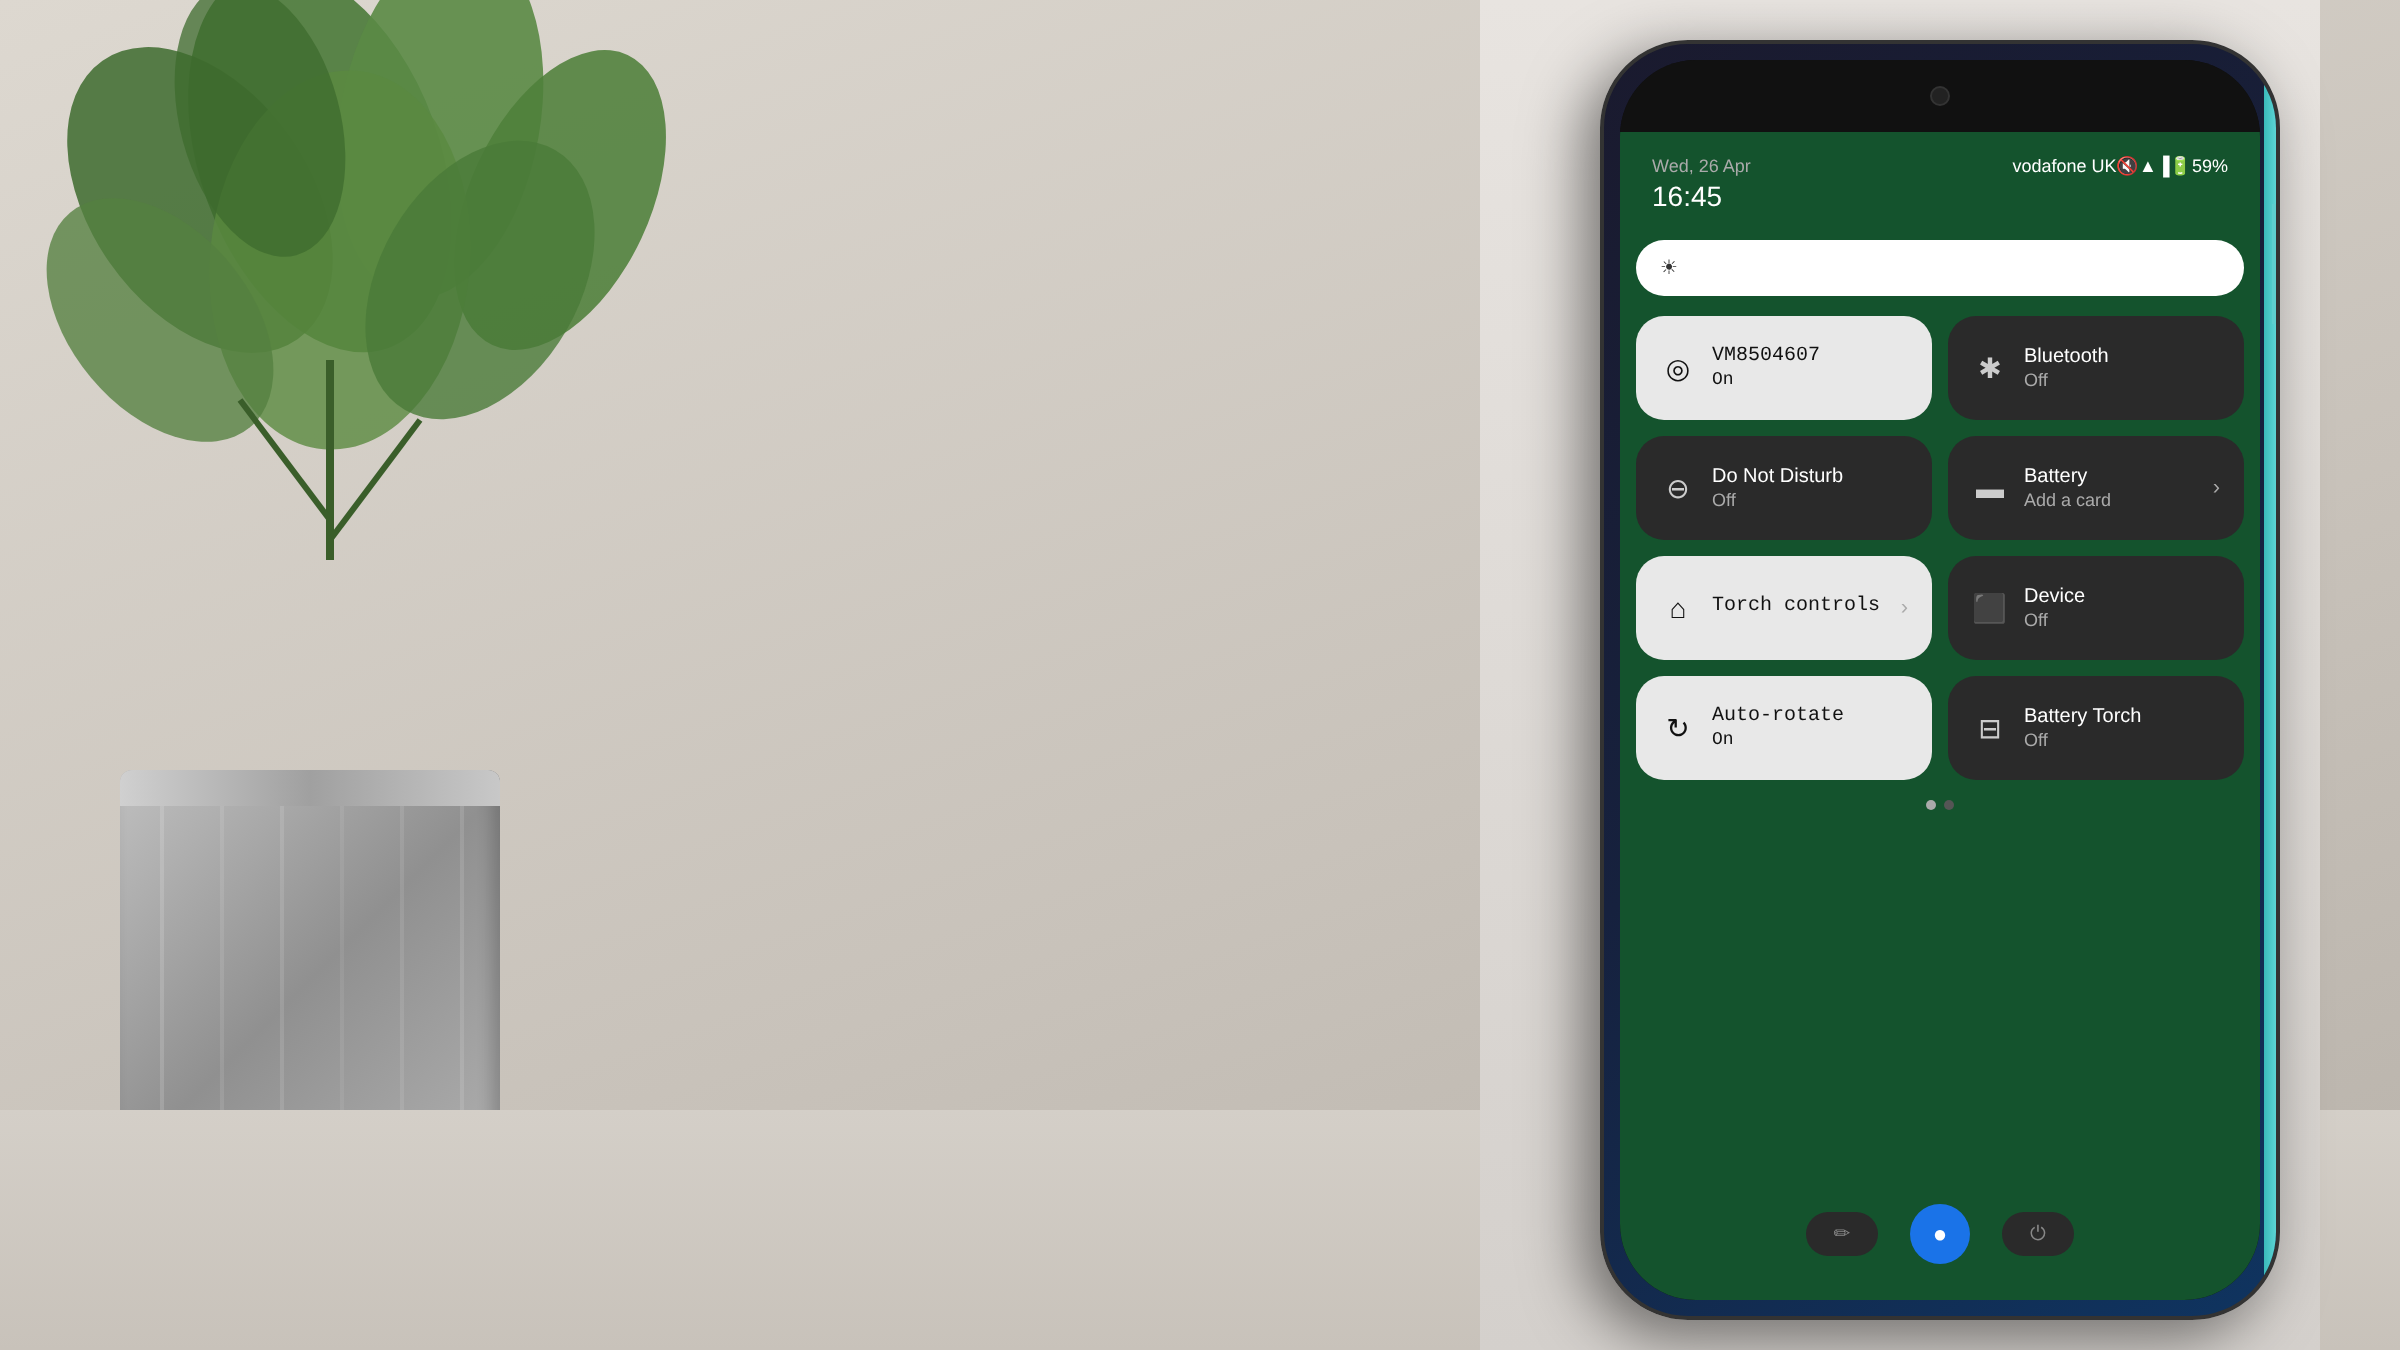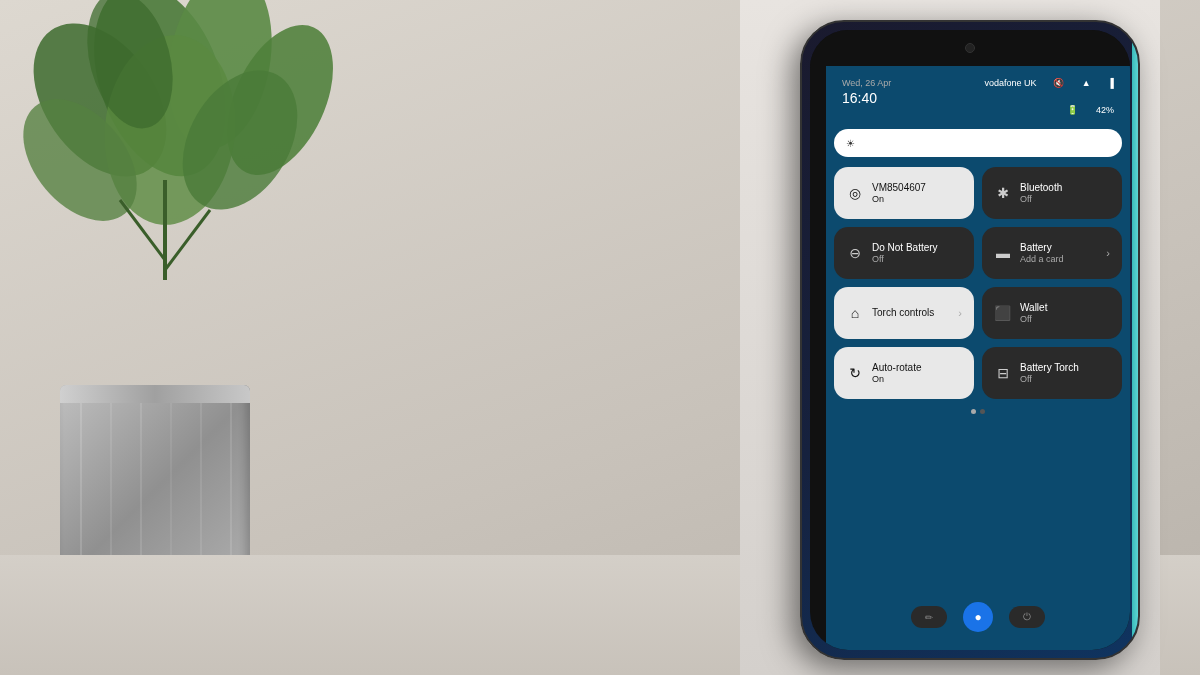--- a/index.html
+++ b/index.html
@@ -91,38 +91,37 @@
       border: 1px solid #333;
     }
 
     
     .quick-settings {
       position: absolute;
       top: 36px;
       left: 0;
       right: 0;
       bottom: 0;
-      background: #0c4a6e;
+      background: #14532d;
       padding: 8px;
-      margin-left: 16px;
     }
 
     .qs-top-bar {
       display: flex;
       justify-content: space-between;
       align-items: flex-start;
       padding: 4px 8px 8px;
     }
 
     .qs-status-right {
       color: #fff;
       font-size: 9px;
       display: flex;
       align-items: flex-end;
-      gap: 17px;
+      gap: 0;
       flex-wrap: wrap;
       justify-content: flex-end;
       max-width: 140px;
     }
 
     
     .brightness-bar {
       width: 100%;
       height: 28px;
       background: #fff;
@@ -159,20 +158,21 @@
       min-height: 52px;
     }
 
     .qs-tile.active {
       background: #e8e8e8;
     }
 
     .qs-tile.active .tile-label,
     .qs-tile.active .tile-sub {
       color: #111;
+      font-family: Liberation Mono, monospace;
     }
 
     .qs-tile.active .tile-icon {
       color: #111;
     }
 
     .tile-icon {
       font-size: 14px;
       color: #ccc;
       width: 18px;
@@ -303,29 +303,29 @@
 
       <div class="camera-area">
         <div class="camera-dot"></div>
       </div>
 
       <div class="quick-settings">
 
         <div class="qs-top-bar">
           <div>
             <div style="color:#aaa;font-size:9px;">Wed, 26 Apr</div>
-            <div style="color:#fff;font-size:14px;font-weight:500;margin-top:2px;">16:40</div>
+            <div style="color:#fff;font-size:14px;font-weight:500;margin-top:2px;">16:45</div>
           </div>
           <div class="qs-status-right">
             <span style="font-size:9px;">vodafone UK</span>
             <span style="font-size:9px;">🔇</span>
             <span style="font-size:9px;">▲</span>
             <span style="font-size:9px;">▐</span>
             <span style="font-size:9px;">🔋</span>
-            <span style="font-size:9px;">42%</span>
+            <span style="font-size:9px;">59%</span>
           </div>
         </div>
 
         <div class="brightness-bar">
           <span class="brightness-thumb">☀</span>
         </div>
 
         <div class="qs-grid" id="qs-grid">
         <div class="qs-tile active">
               <div class="tile-icon">◎</div>
@@ -337,21 +337,21 @@
             <div class="qs-tile">
               <div class="tile-icon">✱</div>
               <div class="tile-text">
                 <div class="tile-label">Bluetooth</div>
                 <div class="tile-sub">Off</div>
               </div>
             </div>
             <div class="qs-tile">
               <div class="tile-icon">⊖</div>
               <div class="tile-text">
-                <div class="tile-label">Do Not Battery</div>
+                <div class="tile-label">Do Not Disturb</div>
                 <div class="tile-sub">Off</div>
               </div>
             </div>
             <div class="qs-tile">
               <div class="tile-icon">▬</div>
               <div class="tile-text">
                 <div class="tile-label">Battery</div>
                 <div class="tile-sub">Add a card</div>
               </div>
               <div class="tile-arrow-right" style="color: rgb(170, 170, 170); font-size: 11px; margin-left: auto;">›</div>
@@ -359,21 +359,21 @@
             <div class="qs-tile active">
               <div class="tile-icon">⌂</div>
               <div class="tile-text">
                 <div class="tile-label">Torch controls</div>
               </div>
               <div class="tile-arrow-right" style="color: rgb(170, 170, 170); font-size: 11px; margin-left: auto;">›</div>
             </div>
             <div class="qs-tile">
               <div class="tile-icon">⬛</div>
               <div class="tile-text">
-                <div class="tile-label">Wallet</div>
+                <div class="tile-label">Device</div>
                 <div class="tile-sub">Off</div>
               </div>
             </div>
             <div class="qs-tile active">
               <div class="tile-icon">↻</div>
               <div class="tile-text">
                 <div class="tile-label">Auto-rotate</div>
                 <div class="tile-sub">On</div>
               </div>
             </div>

